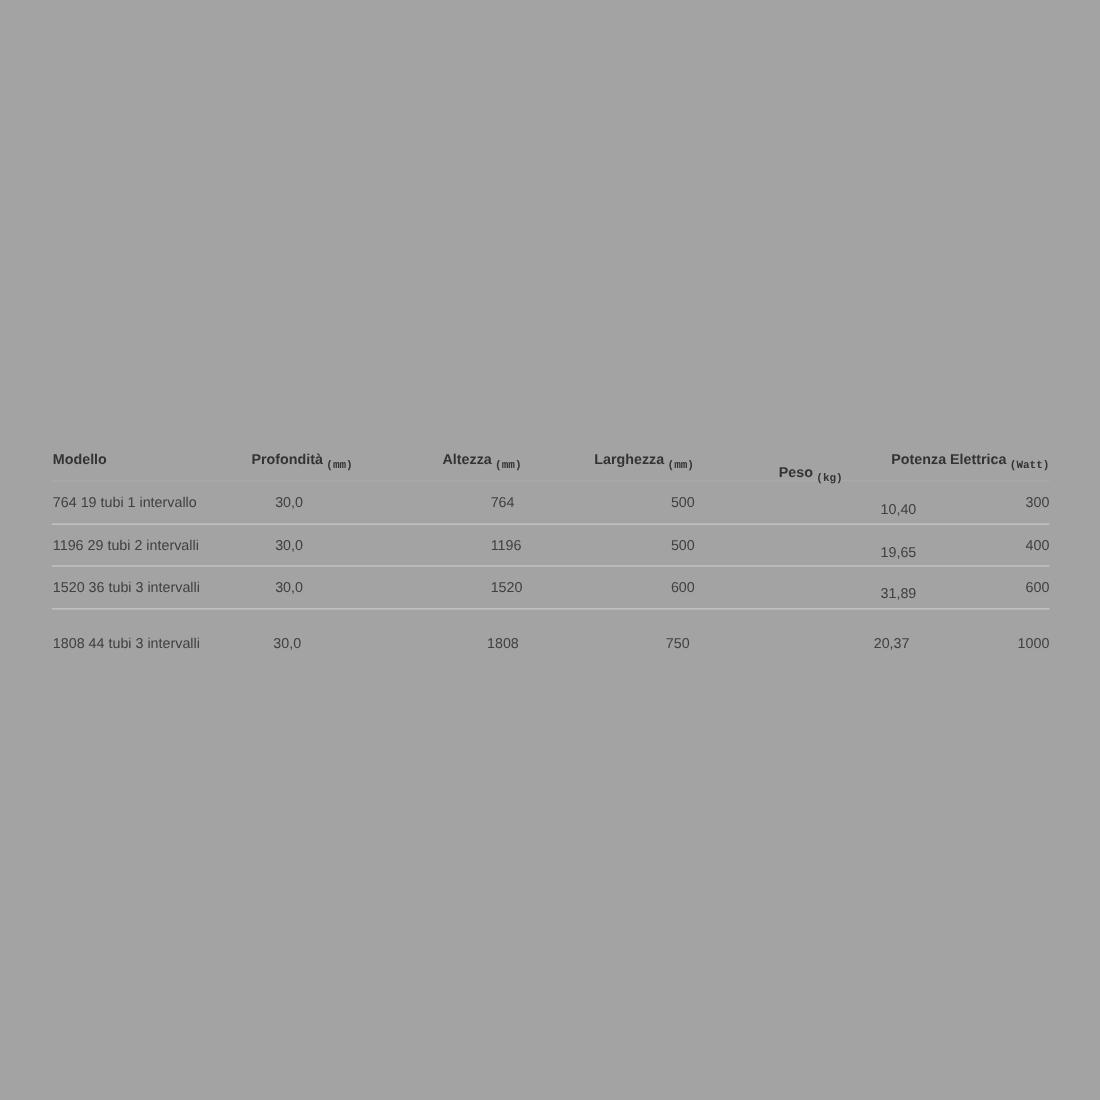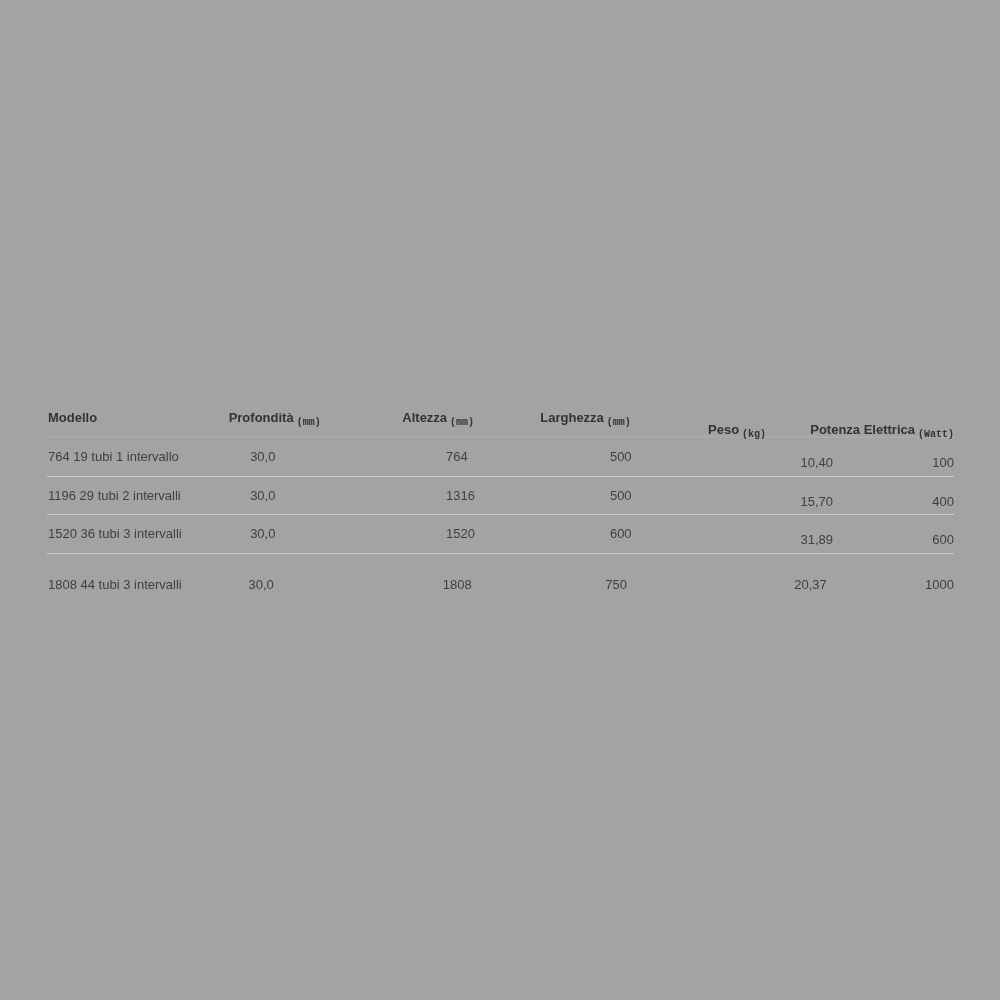--- a/index.html
+++ b/index.html
@@ -50,21 +50,21 @@
     box-sizing: border-box;
     padding-left: 1px;
     white-space: nowrap;
     overflow: visible;
   }
   .c0 { width: 182px; }
   .c1 { width: 175px; }
   .c2 { width: 139px; }
   .c3 { width: 169px; }
   .c4 { width: 103px; margin-top: 12px; }
-  .c5 { flex: 1; margin-top: 12px; }
+  .c5 { flex: 1; }
   .h-unit {
     font-size: 10px;
     font-weight: bold;
     position: relative;
     top: 3px;
     margin-left: 3px;
     font-family: Liberation Mono, monospace;
   }
   .h-unit:empty { display: none; }
 </style>
@@ -82,29 +82,29 @@
       <div class="th c4"><span>Peso</span><span class="h-unit">(kg)</span></div>
       <div class="th c5"><span>Potenza Elettrica</span><span class="h-unit">(Watt)</span></div>
     </div>
 
     <div class="tr">
       <div class="td c0">764 19 tubi 1 intervallo</div>
       <div class="td c1">30,0</div>
       <div class="td c2">764</div>
       <div class="td c3">500</div>
       <div class="td c4">10,40</div>
-      <div class="td c5">100</div>
+      <div class="td c5">300</div>
     </div>
 
     <div class="tr">
       <div class="td c0">1196 29 tubi 2 intervalli</div>
       <div class="td c1">30,0</div>
-      <div class="td c2">1316</div>
+      <div class="td c2">1196</div>
       <div class="td c3">500</div>
-      <div class="td c4">15,70</div>
+      <div class="td c4">19,65</div>
       <div class="td c5">400</div>
     </div>
 
     <div class="tr">
       <div class="td c0">1520 36 tubi 3 intervalli</div>
       <div class="td c1">30,0</div>
       <div class="td c2">1520</div>
       <div class="td c3">600</div>
       <div class="td c4">31,89</div>
       <div class="td c5">600</div>

